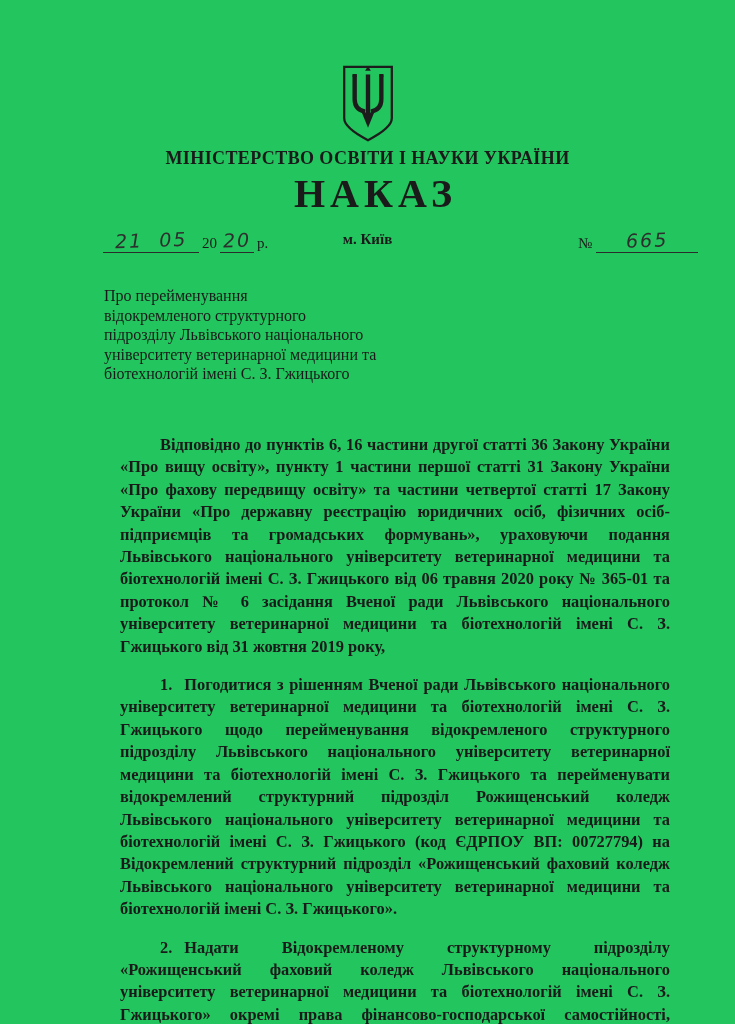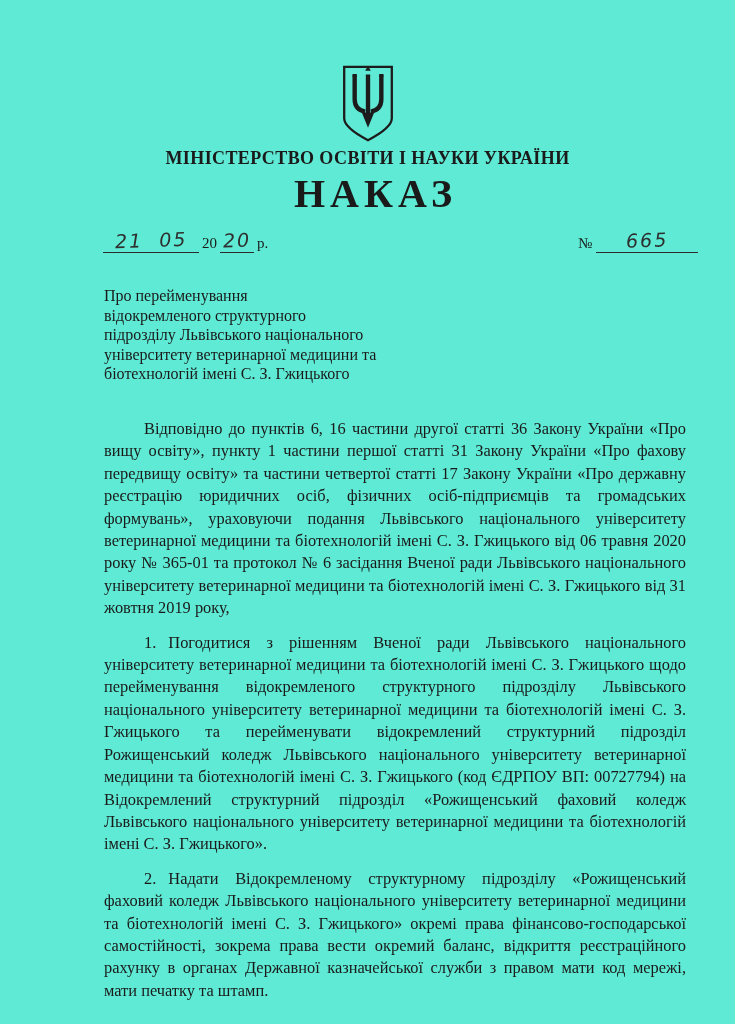--- a/index.html
+++ b/index.html
@@ -4,21 +4,21 @@
 <style>
   html, body {
     margin: 0;
     padding: 0;
     background: #ffffff;
   }
   .page {
     position: relative;
     width: 735px;
     height: 1024px;
-    background: #5eead4;
+    background: #22c55e;
     font-family: "Liberation Serif", serif;
     color: #1a1a1a;
     overflow: hidden;
   }
 
   
   .emblem {
     position: absolute;
     top: 64px;
     left: 50%;
@@ -109,21 +109,21 @@
   
   .docbody {
     position: absolute;
     left: 104px;
     top: 418px;
     width: 582px;
     font-size: 16.4px;
     line-height: 22.4px;
     text-align: justify;
   }
-  .docbody p { margin: 0; }
+  .docbody p { margin: 16px; font-weight: bold; }
   .preamble { text-indent: 40px; }
   .order-heading {
     margin-top: 13px !important;
     text-align: left;
     letter-spacing: 0.5px;
   }
   .item {
     margin-top: 12px !important;
     text-indent: 40px;
   }
@@ -146,20 +146,21 @@
     <path d="M25.5 51 l6.5 16 l6.5 -16 z" fill="#1c1c1c"></path>
   </svg>
 
   <div class="ministry">МІНІСТЕРСТВО ОСВІТИ І НАУКИ УКРАЇНИ</div>
   <div class="doctype">НАКАЗ</div>
 
   <div class="dateline">
     <span class="hw-slot slot-daymonth"><span class="hw">21  05</span></span><span class="printed">20</span><span class="hw-slot slot-year"><span class="hw">20</span></span><span class="printed">р.</span>
   </div>
 
+  <div class="city">м. Київ</div>
 
   <div class="number">
     <span>№</span>
     <span class="hw-slot slot-number"><span class="hw">665</span></span>
   </div>
 
   <div class="subject">Про перейменування
 відокремленого структурного
 підрозділу Львівського національного
 університету ветеринарної медицини та

